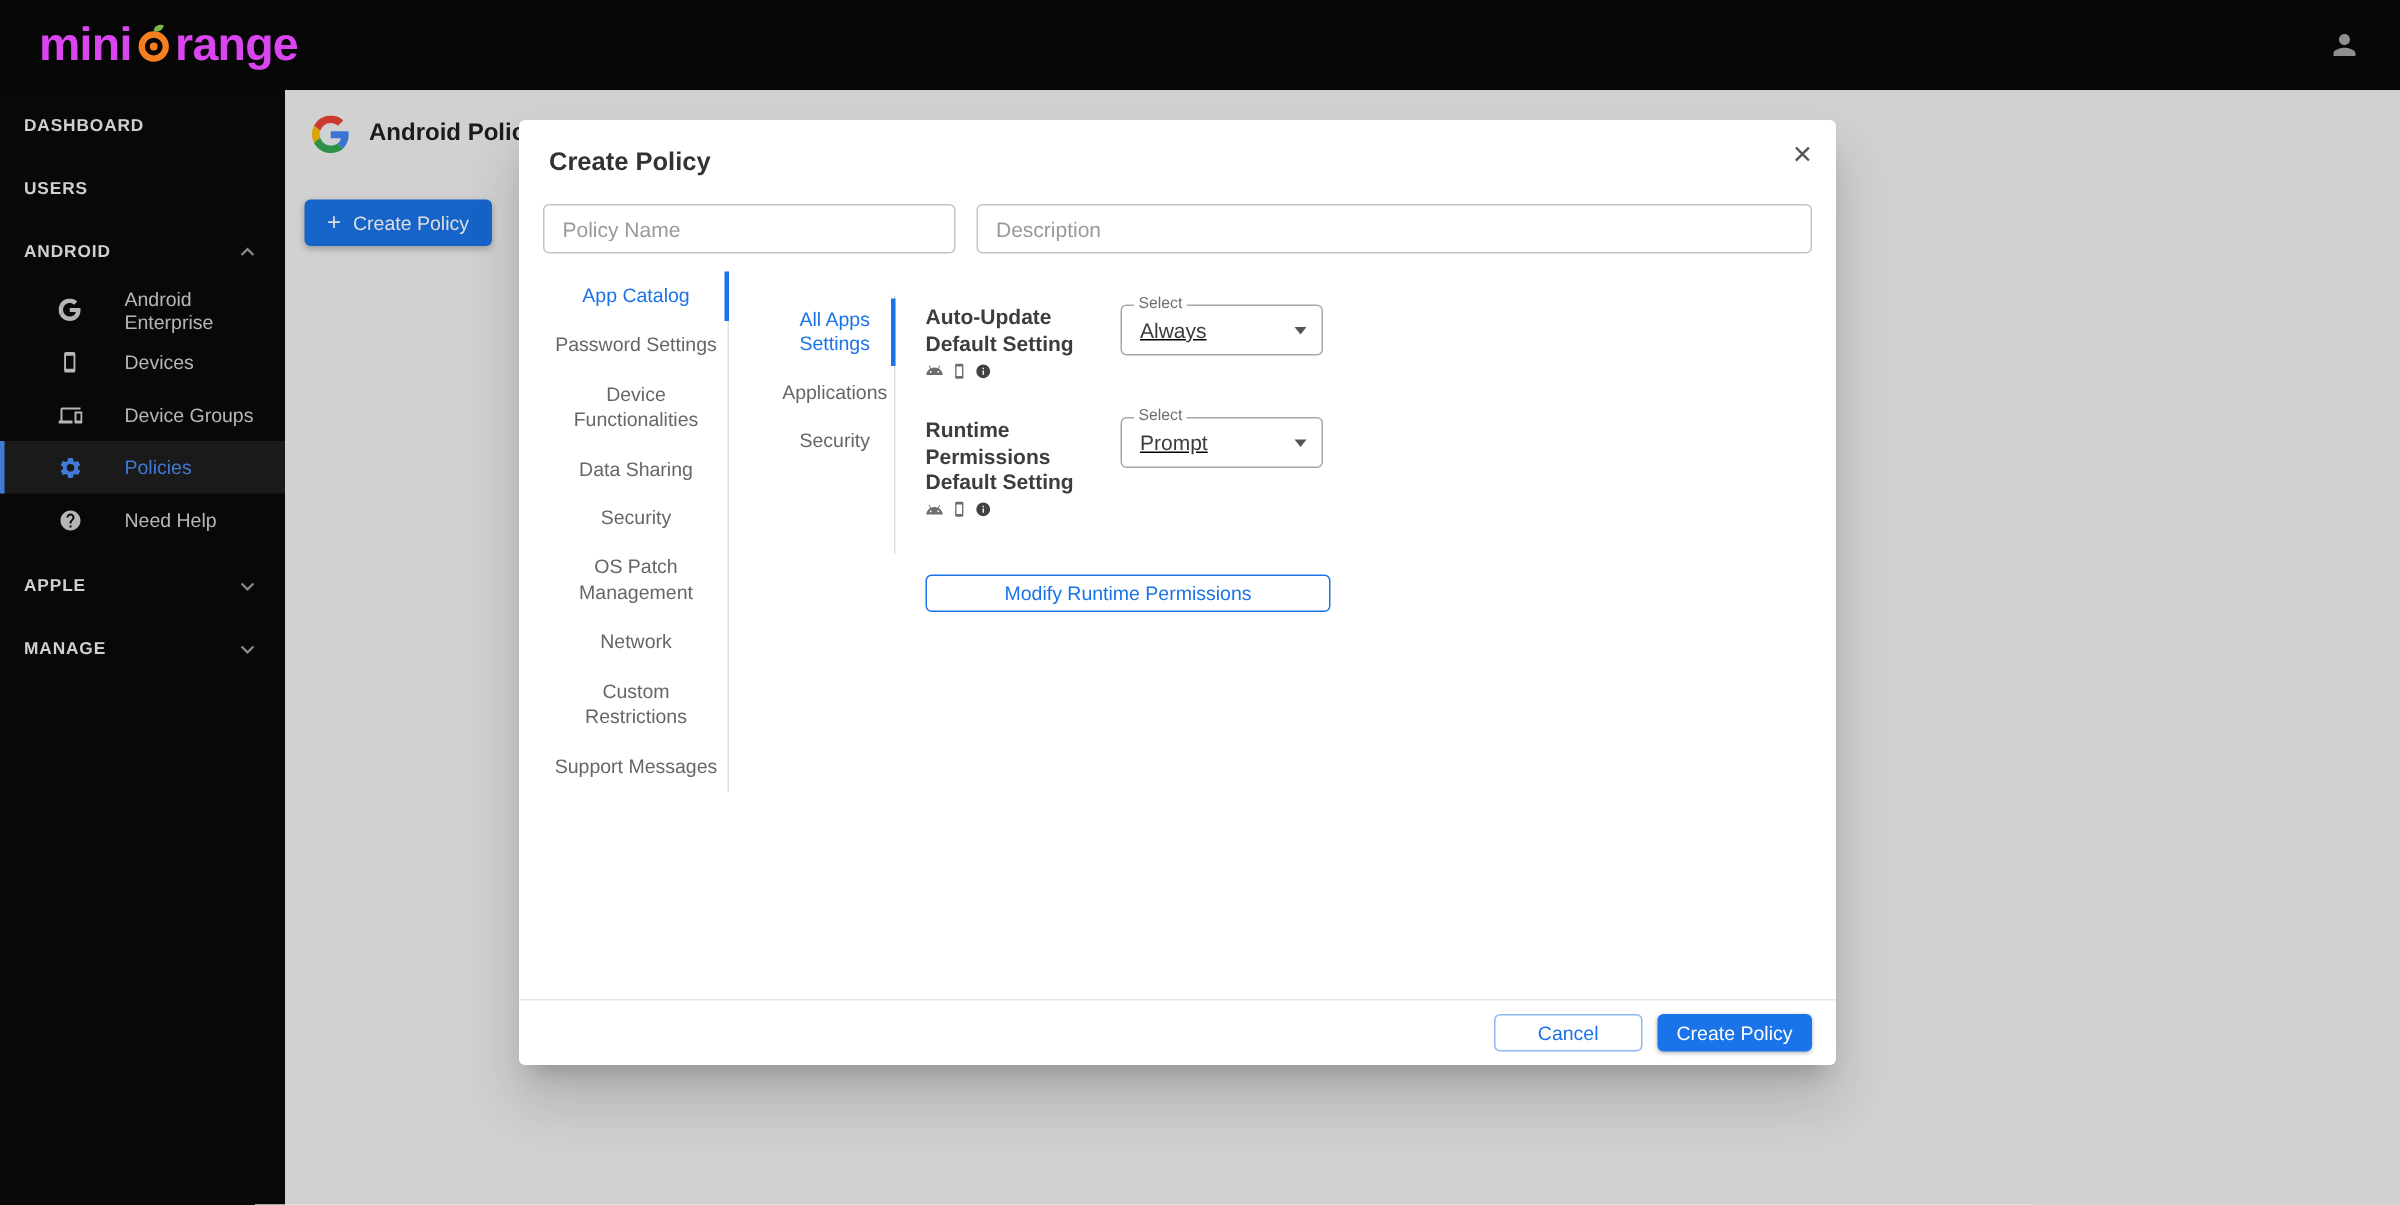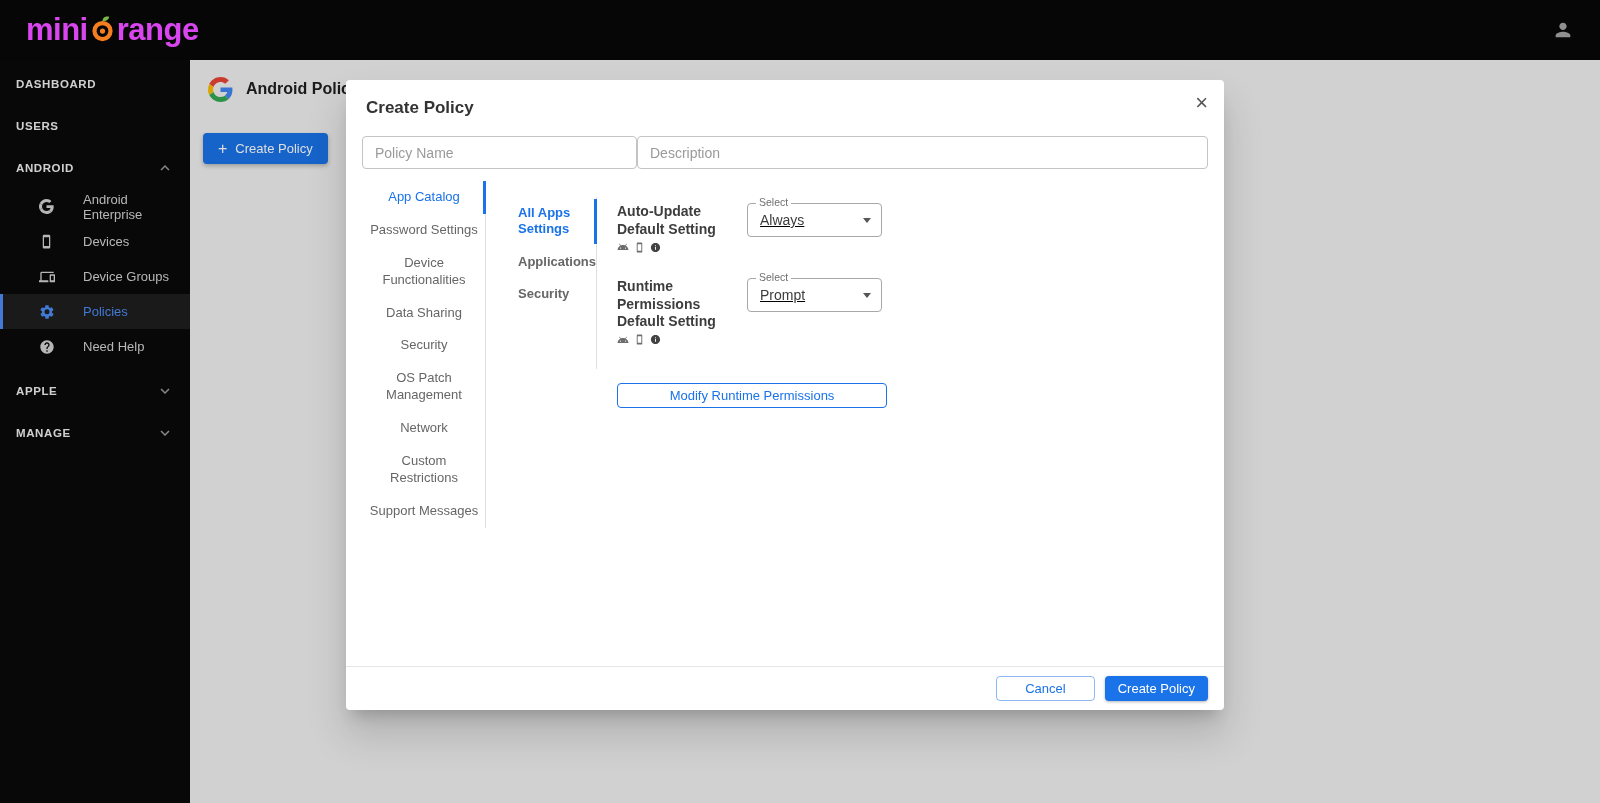--- a/index.html
+++ b/index.html
@@ -63,21 +63,21 @@
     background:#fff; border-radius:4px; z-index:20;
     box-shadow:0 11px 15px -7px rgba(0,0,0,.2), 0 24px 38px 3px rgba(0,0,0,.14);
     display:flex; flex-direction:column;
   }
   .modal-header { padding:18px 20px 0; position:relative; }
   .modal-title { font-size:17px; font-weight:700; color:#333; line-height:20px; }
   .close-btn {
     position:absolute; right:16px; top:12px; background:none; border:none;
     font-size:22px; color:#555; cursor:pointer; line-height:1;
   }
-  .modal-inputs { display:flex; padding:0 16px; margin-top:18px; }
+  .modal-inputs { display:flex; gap:14px; padding:0 16px; margin-top:18px; }
   .inp {
     height:33px; border:1px solid #c4c4c4; border-radius:4px;
     padding:0 12px; font-size:14px; color:#333; outline:none;
     font-family:"Liberation Sans", sans-serif; background:#fff;
   }
   .inp::placeholder { color:#9a9a9a; }
   .inp.name { width:275px; }
   .inp.desc { flex:1; }
 
   .modal-body { display:flex; align-items:flex-start; padding:12px 16px 0; flex:1; overflow:hidden; }
@@ -87,22 +87,22 @@
   .tab {
     position:relative; padding:8px 4px; text-align:center;
     font-size:13px; line-height:1.3; color:#666; cursor:pointer;
   }
   .tab.active { color:#1a73e8; }
   .tab.active::before { content:''; position:absolute; right:0; top:0; bottom:0; width:3px; background:#1a73e8; z-index:1; }
 
   .subtabs-col { width:81px; margin-left:30px; margin-top:16px; position:relative; min-height:172px; }
   .subtabs-col::after { content:''; position:absolute; right:0; top:0; bottom:0; width:1px; background:#e0e0e0; }
   .subtab {
-    position:relative; padding:8px 2px; text-align:left;
-    font-size:13px; line-height:1.25; color:#666; cursor:pointer;font-weight:bold;
+    position:relative; padding:8px 2px; text-align:center;
+    font-size:13px; line-height:1.25; color:#666; cursor:pointer;
   }
   .subtab.active { color:#1a73e8; }
   .subtab.active::before { content:''; position:absolute; right:0; top:2px; bottom:2px; width:3px; background:#1a73e8; z-index:1; }
 
   .content-col { width:270px; margin-left:20px; margin-top:22px; }
   .setting-row { display:flex; justify-content:flex-start; align-items:flex-start; margin-bottom:25px; }
   .setting-label-wrap { width:130px; }
   .setting-label { font-size:14px; font-weight:600; color:#3d3d3d; line-height:1.25; }
   .mini-icons { display:flex; gap:5px; align-items:center; margin-top:3px; }
   .mini-icons svg { display:block; }

